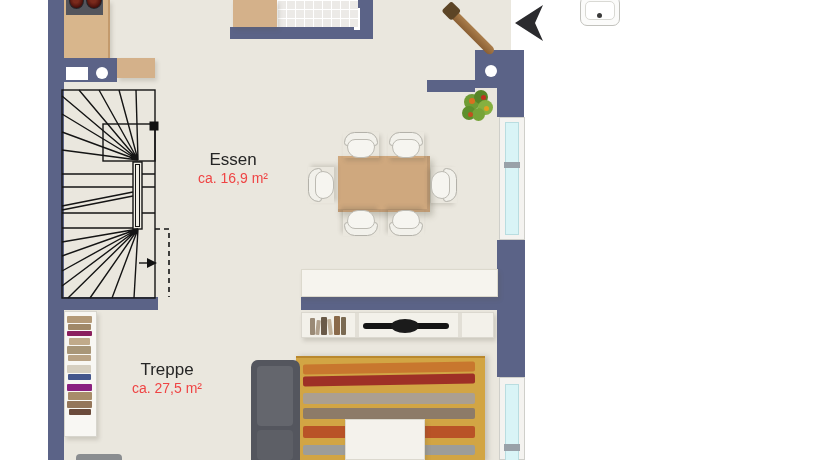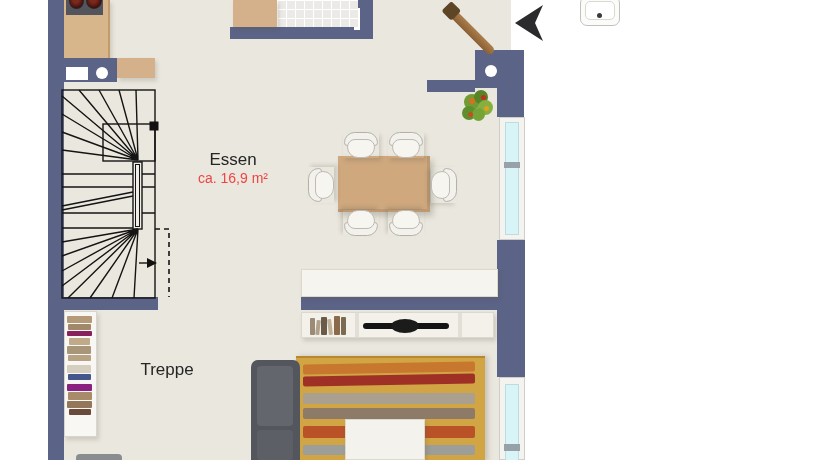--- a/index.html
+++ b/index.html
@@ -251,15 +251,16 @@
     </div>
   </div>
   <div id="floor-item-small"></div>
 
   <div class="room-label" style="left:183px;top:150px;width:100px;">
     <div class="room-name">Essen</div>
     <div class="room-area">ca. 16,9 m²</div>
   </div>
   <div class="room-label" style="left:117px;top:360px;width:100px;">
     <div class="room-name">Treppe</div>
+    <div class="room-area">ca. 27,5 m²</div>
   </div>
 
 </div>
 
 </body></html>

